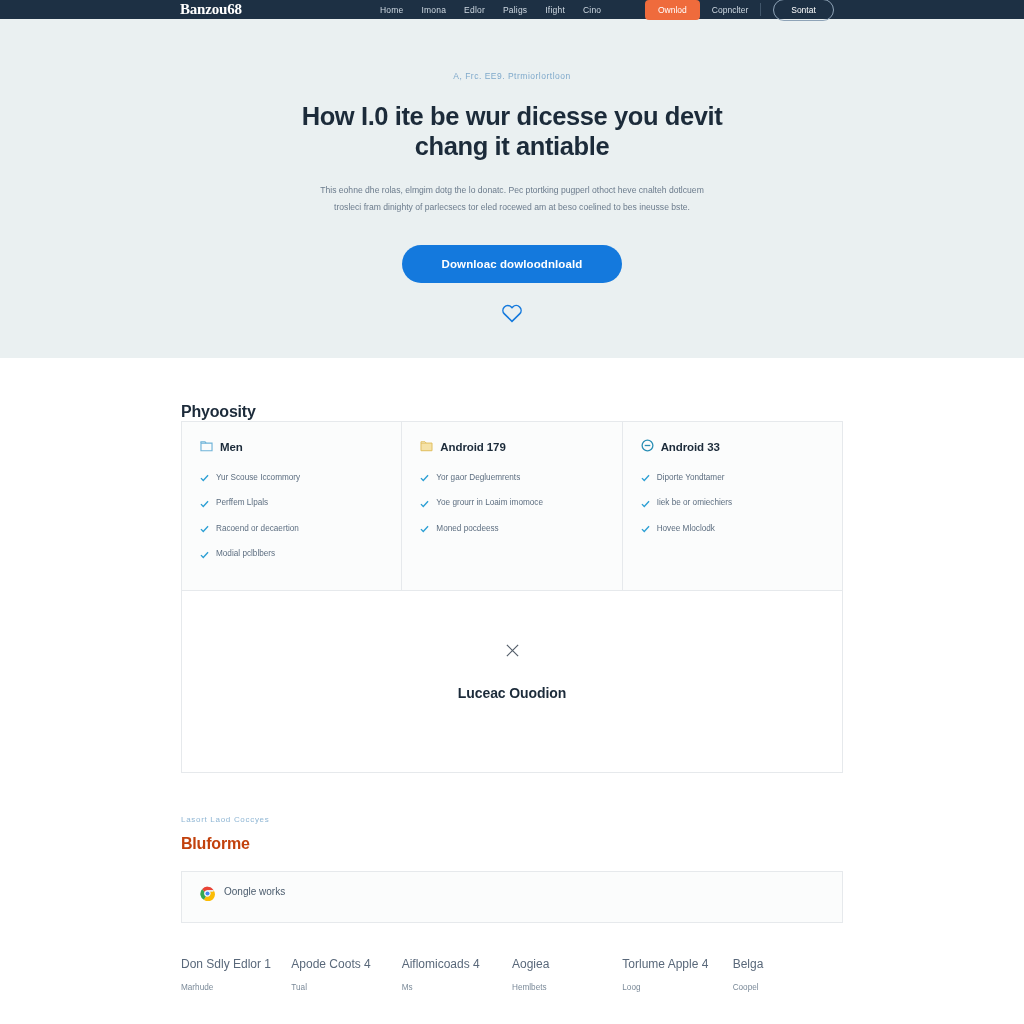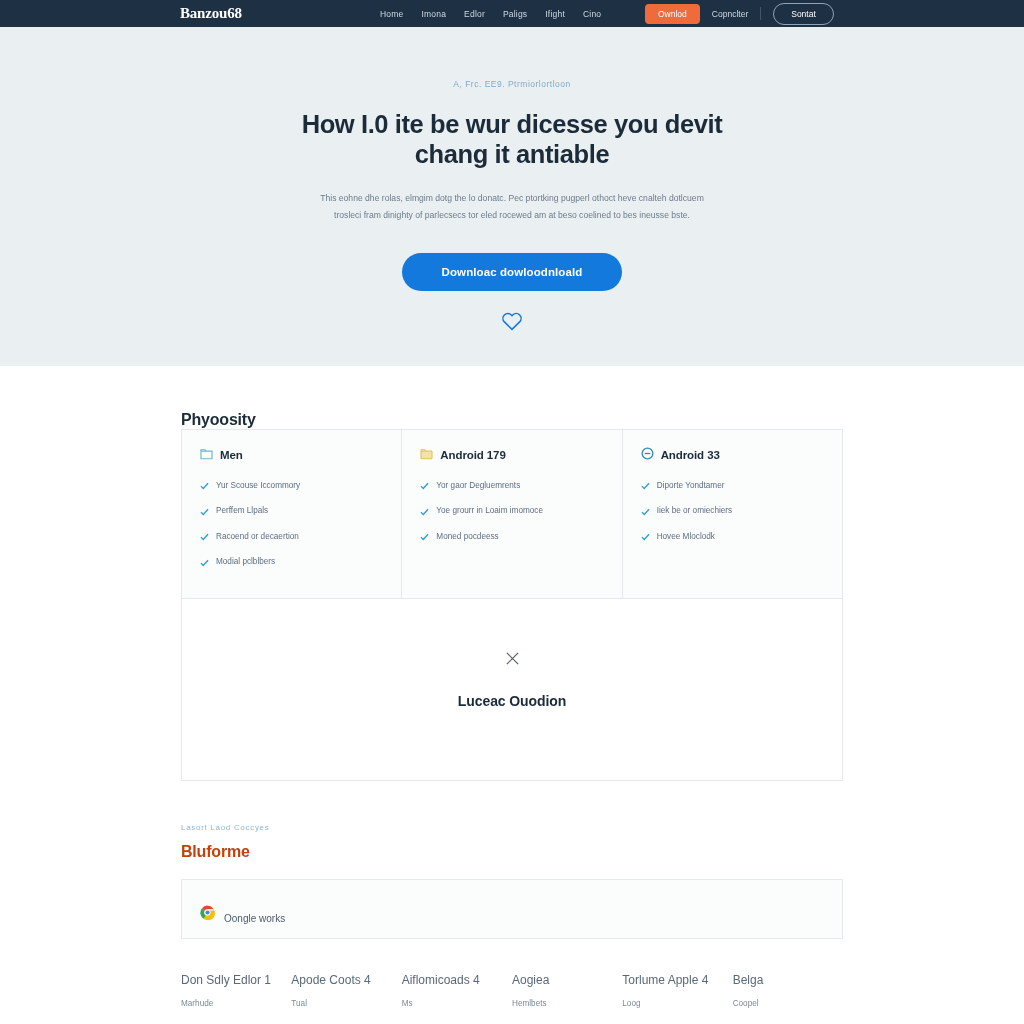--- a/index.html
+++ b/index.html
@@ -7,21 +7,21 @@
     width: 1024px;
     height: 1024px;
     overflow: hidden;
     background: #ffffff;
     font-family: "Liberation Sans", sans-serif;
     -webkit-font-smoothing: antialiased;
   }
 
   
   .navbar {
-    height: 27px;
+    height: 19px;
     background: #1d3044;
     display: flex;
     align-items: center;
     position: relative;
     width: 100%;
   }
   .nav-logo {
     position: absolute;
     left: 180px;
     font-size: 15px;
@@ -210,23 +210,23 @@
     font-weight: 700;
     color: #c2410c;
     letter-spacing: -0.2px;
     margin-bottom: 18px;
   }
   .brand-box {
     border: 1px solid #e6e9ec;
     background: #fbfcfc;
     padding: 14px 18px;
     display: flex;
-    align-items: flex-end;
+    align-items: flex-start;
     gap: 9px;
-    height: 60px;
+    height: 52px;
   }
   .brand-label {
     font-size: 10px;
     color: #4a5b6c;
   }
 
   
   .footer-cols {
     display: flex;
     padding-top: 34px;

